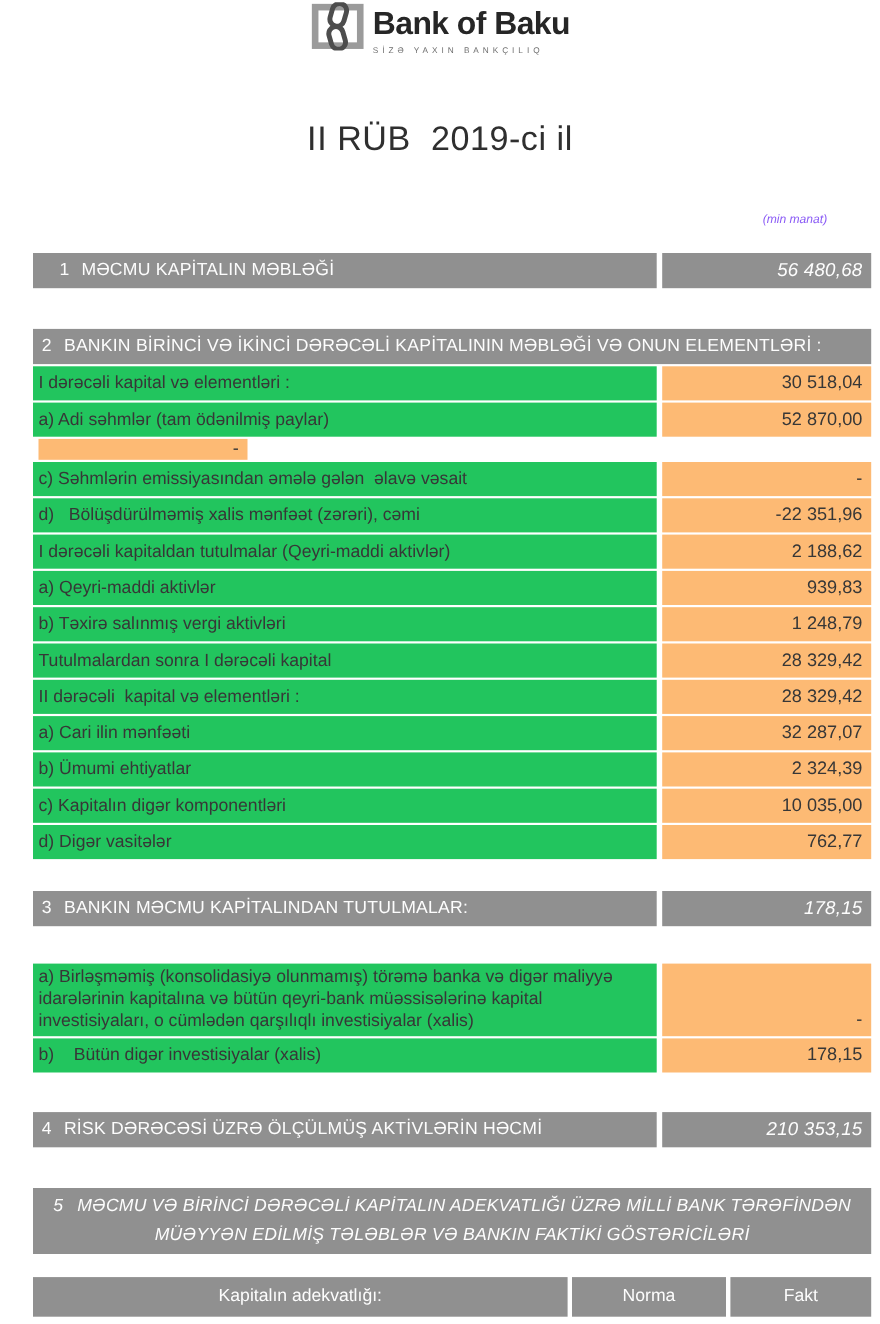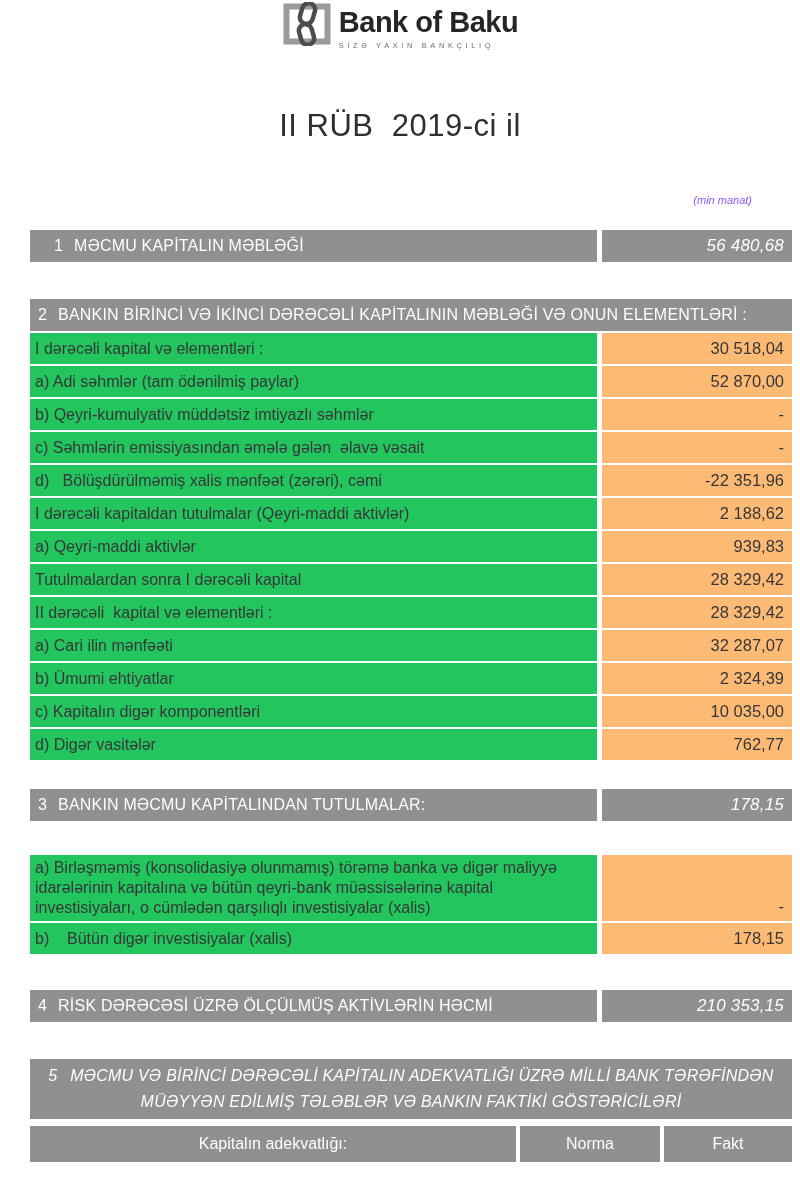--- a/index.html
+++ b/index.html
@@ -43,21 +43,21 @@
   .row.multi .row-label { padding-top:3px; padding-bottom:3px; }
   .row.multi .row-value { align-items:flex-end; padding-bottom:5px; }
   .rows3 { margin-top:34px; }
 
   
   .bar.tall { height:60px;font-style:italic; }
   .bar.tall .bar-cell { width:100%; justify-content:center; text-align:center; padding:0 14px; line-height:26px; display:block; padding-top:4px; }
   .bar.tall .bar-no { margin-right:8px; }
 
   
-  .adeq-header { display:flex; margin-top:7px; height:36px; }
+  .adeq-header { display:flex; margin-top:21px; height:36px; }
   .adeq-cell { background:#909090; color:#fdfdfd; display:flex; align-items:center; justify-content:center; font-size:16px; }
   .adeq-label { flex:1 1 auto; }
   .adeq-norma { flex:0 0 140px; margin-left:4px; }
   .adeq-fakt { flex:0 0 128px; margin-left:4px; }
 </style>
 </head>
 <body>
 
 <div class="page">
 
@@ -97,38 +97,41 @@
     <div class="rows">
       <div class="row">
         <div class="row-label">I dərəcəli kapital və elementləri :</div>
         <div class="row-value">30 518,04</div>
       </div>
       <div class="row">
         <div class="row-label">a) Adi səhmlər (tam ödənilmiş paylar)</div>
         <div class="row-value">52 870,00</div>
       </div>
       <div class="row">
-        <div class="row-label">b) Qeyri-kumulyativ müddətsiz imtiyazlı səhmlər</div>
         <div class="row-value">-</div>
       </div>
       <div class="row">
         <div class="row-label">c) Səhmlərin emissiyasından əmələ gələn  əlavə vəsait</div>
         <div class="row-value">-</div>
       </div>
       <div class="row">
         <div class="row-label">d)   Bölüşdürülməmiş xalis mənfəət (zərəri), cəmi</div>
         <div class="row-value">-22 351,96</div>
       </div>
       <div class="row">
         <div class="row-label">I dərəcəli kapitaldan tutulmalar (Qeyri-maddi aktivlər)</div>
         <div class="row-value">2 188,62</div>
       </div>
       <div class="row">
         <div class="row-label">a) Qeyri-maddi aktivlər</div>
         <div class="row-value">939,83</div>
+      </div>
+      <div class="row">
+        <div class="row-label">b) Təxirə salınmış vergi aktivləri</div>
+        <div class="row-value">1 248,79</div>
       </div>
       <div class="row">
         <div class="row-label">Tutulmalardan sonra I dərəcəli kapital</div>
         <div class="row-value">28 329,42</div>
       </div>
       <div class="row">
         <div class="row-label">II dərəcəli  kapital və elementləri :</div>
         <div class="row-value">28 329,42</div>
       </div>
       <div class="row">

